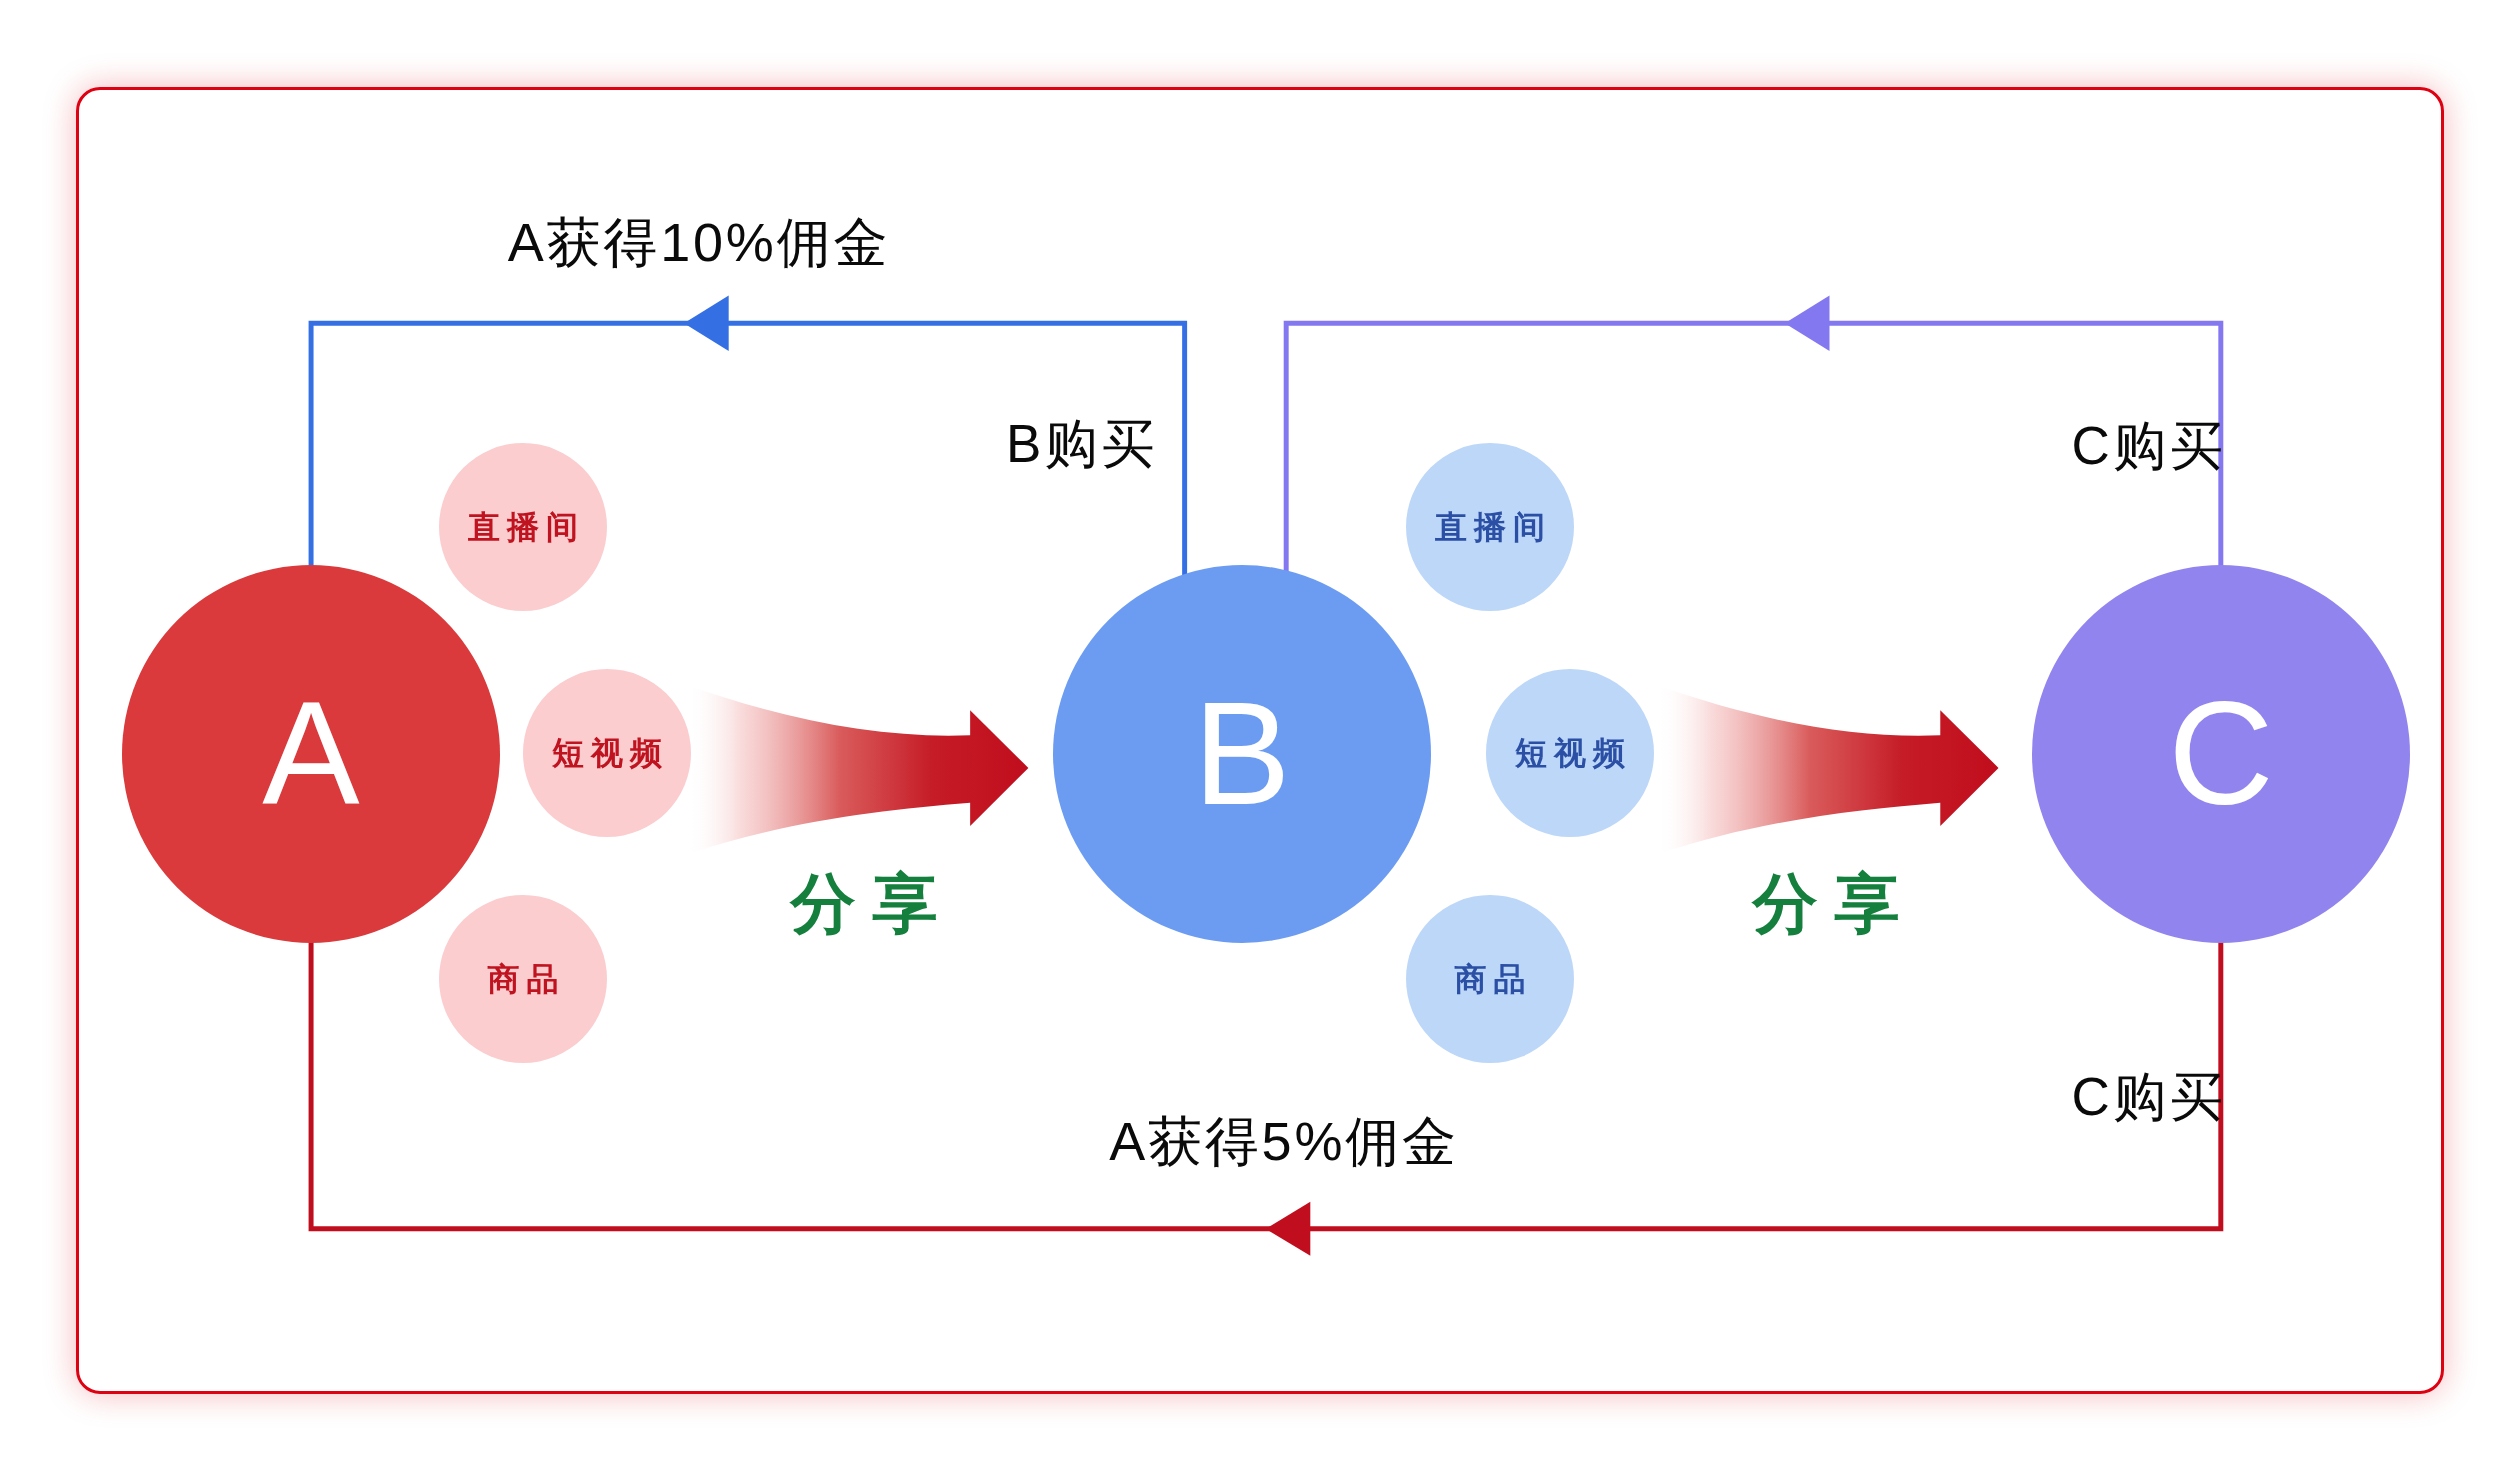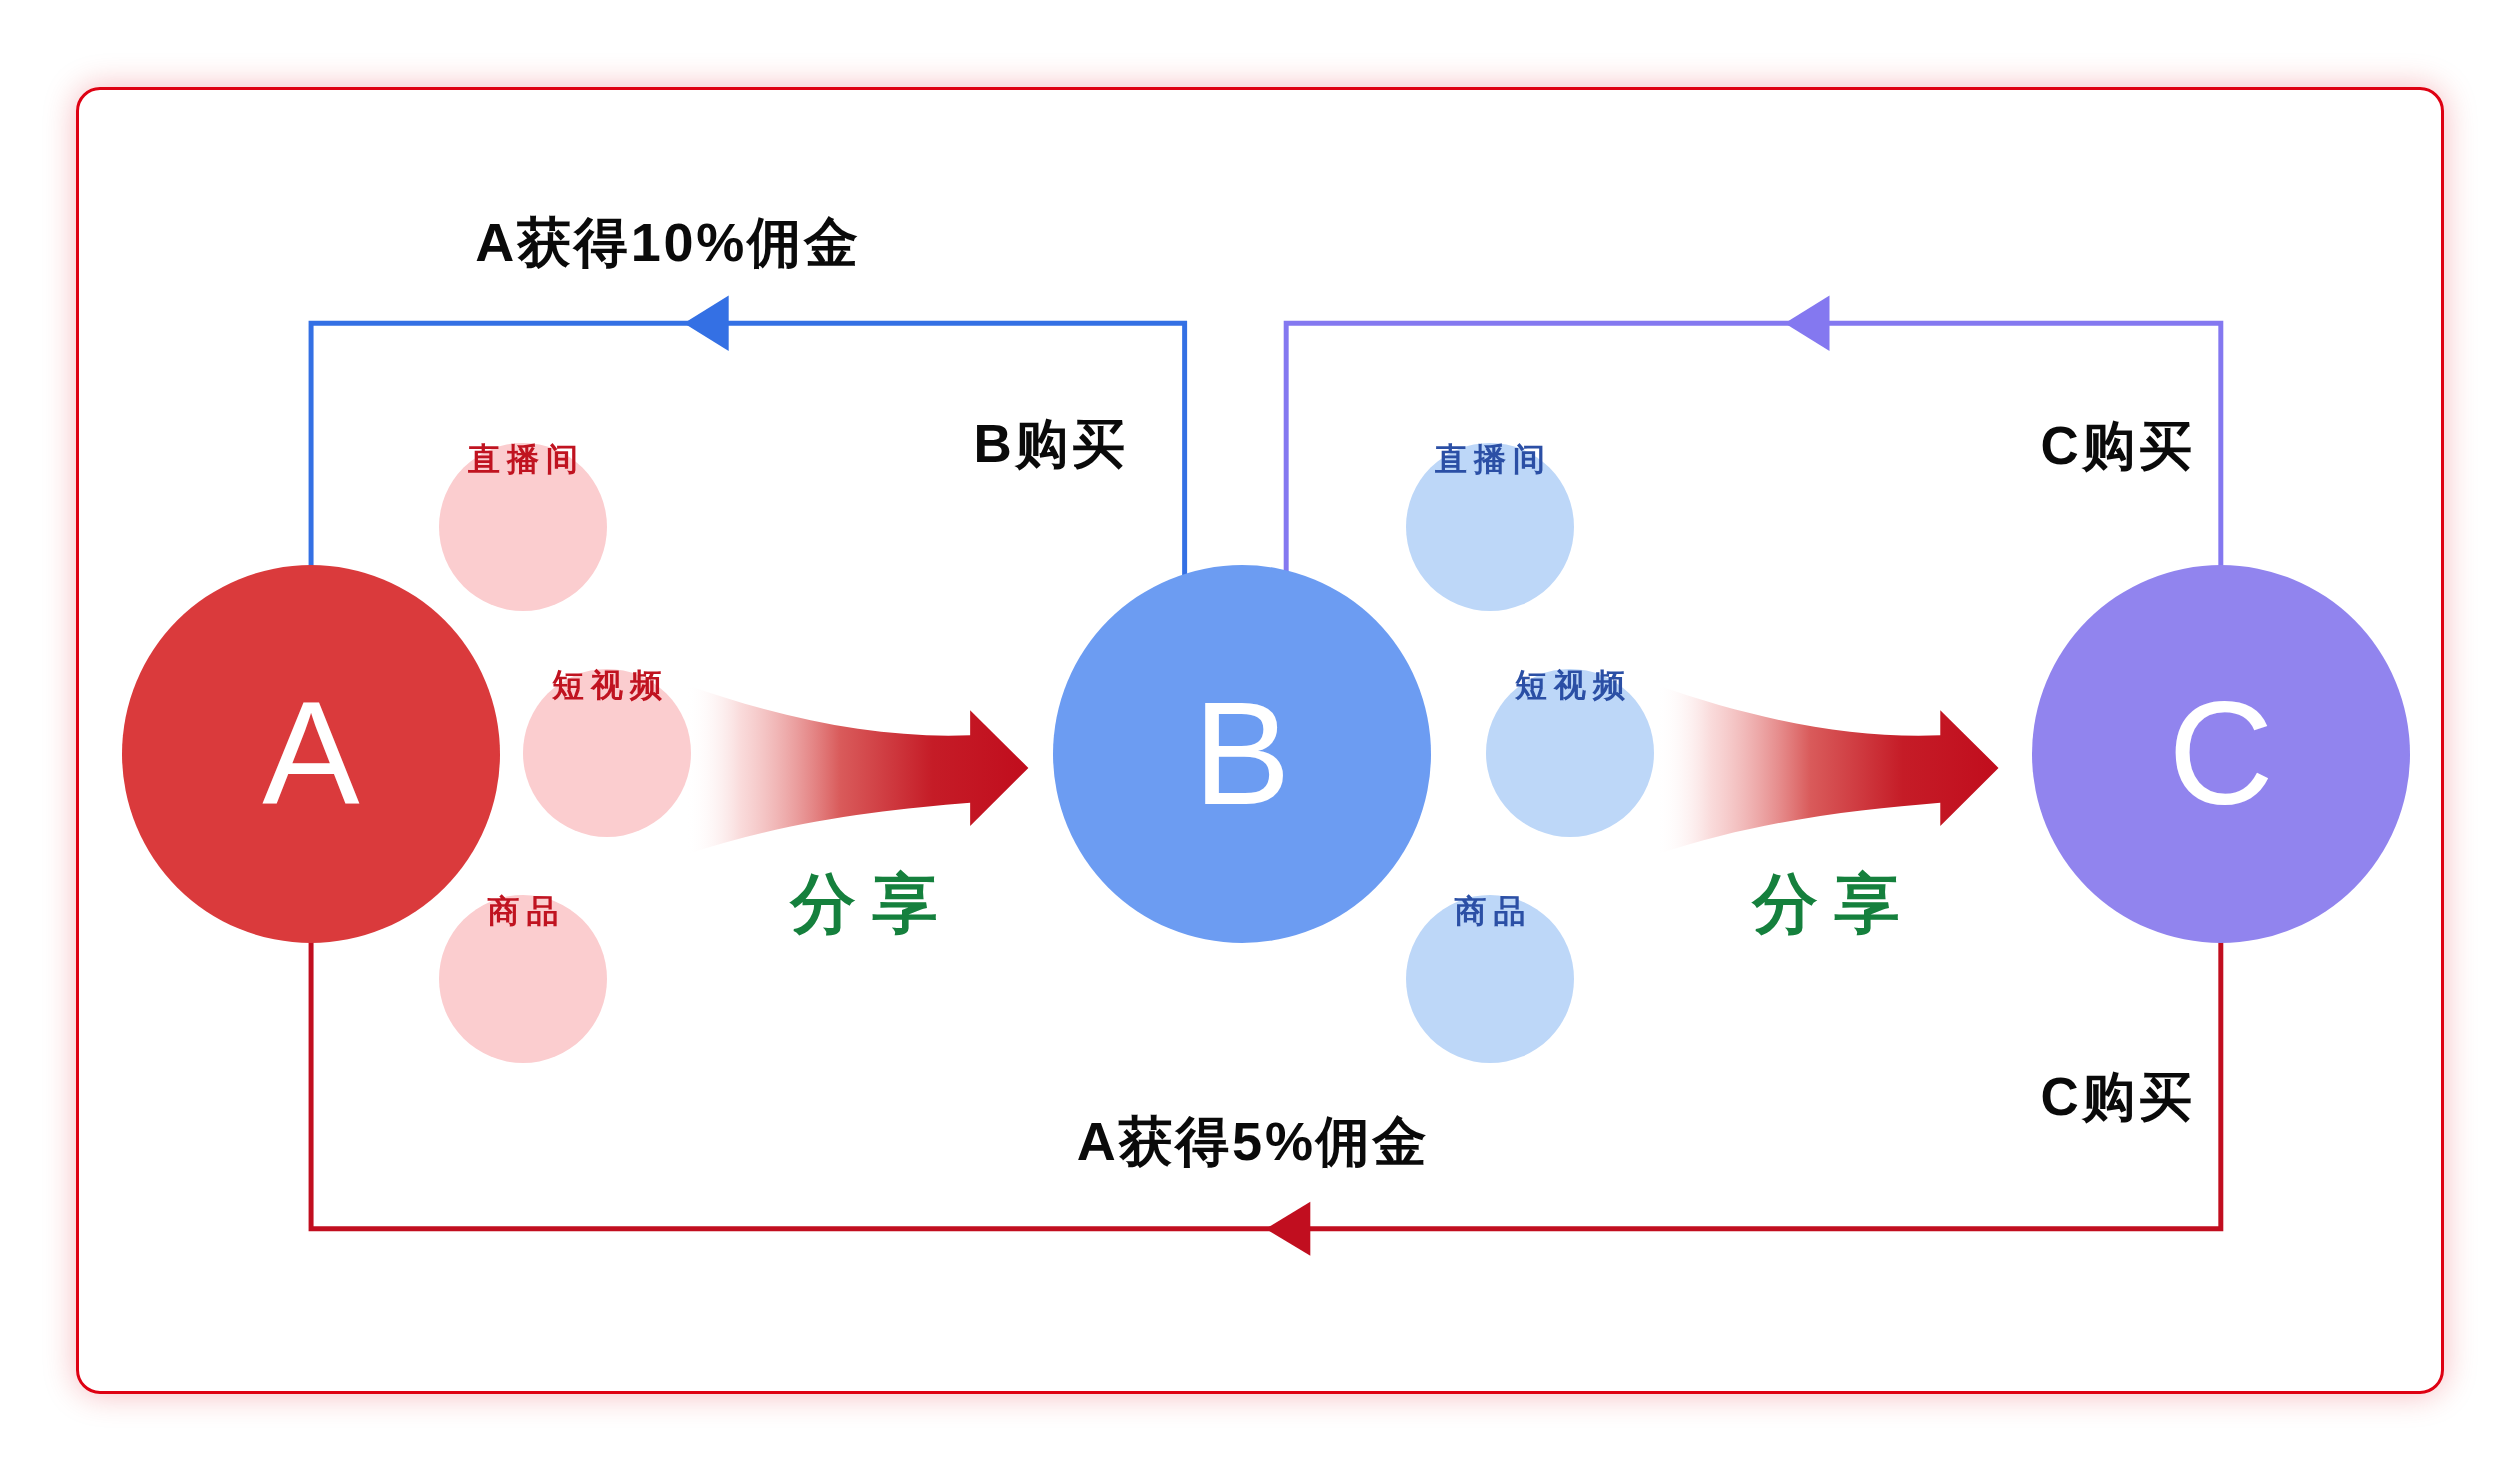--- a/index.html
+++ b/index.html
@@ -32,37 +32,38 @@
     display:flex; align-items:center; justify-content:center;
     color:#ffffff; font-size:146px; font-weight:500; line-height:1;
   }
   .node.a { left:311px;  top:754px; background:var(--node-a,#DA3A3C); }
   .node.b { left:1242px; top:754px; background:var(--node-b,#6C9CF2); }
   .node.c { left:2221px; top:754px; background:var(--node-c,#9184EE); }
 
   .sat {
     position:absolute; width:168px; height:168px; border-radius:50%;
     transform:translate(-50%,-50%);
-    display:flex; justify-content:center;
+    display:flex; align-items:center; justify-content:center;
     font-size:32px; font-weight:600; letter-spacing:7px; text-indent:7px;
     line-height:1; white-space:nowrap;
   }
   .sat.pink { background:var(--sat-pink,#FBCDCF); color:var(--sat-pink-text,#C01320); }
   .sat.blue { background:var(--sat-blue,#BDD7F8); color:var(--sat-blue-text,#2B4FA5); }
   .sat.a1 { left:523px;  top:527px;  }
   .sat.a2 { left:607px;  top:753px; }
   .sat.a3 { left:523px;  top:979px; }
   .sat.b1 { left:1490px; top:527px;  }
   .sat.b2 { left:1570px; top:753px; }
   .sat.b3 { left:1490px; top:979px; }
 
   .lbl {
     position:absolute; transform:translate(-50%,-50%);
-    color:var(--text-black,#0A0A0A); font-weight:700; line-height:1;
+    color:var(--text-black,#0A0A0A); font-weight:400; line-height:1;
     white-space:nowrap;
+    margin-left:31px;
   }
   .lbl.big { font-size:54px; letter-spacing:2.8px; }
   .lbl.buy { font-size:53px; letter-spacing:3.6px; }
   .lbl.commission-ab { left:668px;  top:242px;  }
   .lbl.commission-bc { left:1786px; top:242px;  }
   .lbl.b-buy         { left:1051px; top:443px;  }
   .lbl.c-buy-top     { left:2118px; top:445px;  }
   .lbl.commission-ac { left:1253px; top:1141px; }
   .lbl.c-buy-bottom  { left:2118px; top:1096px; }
 

